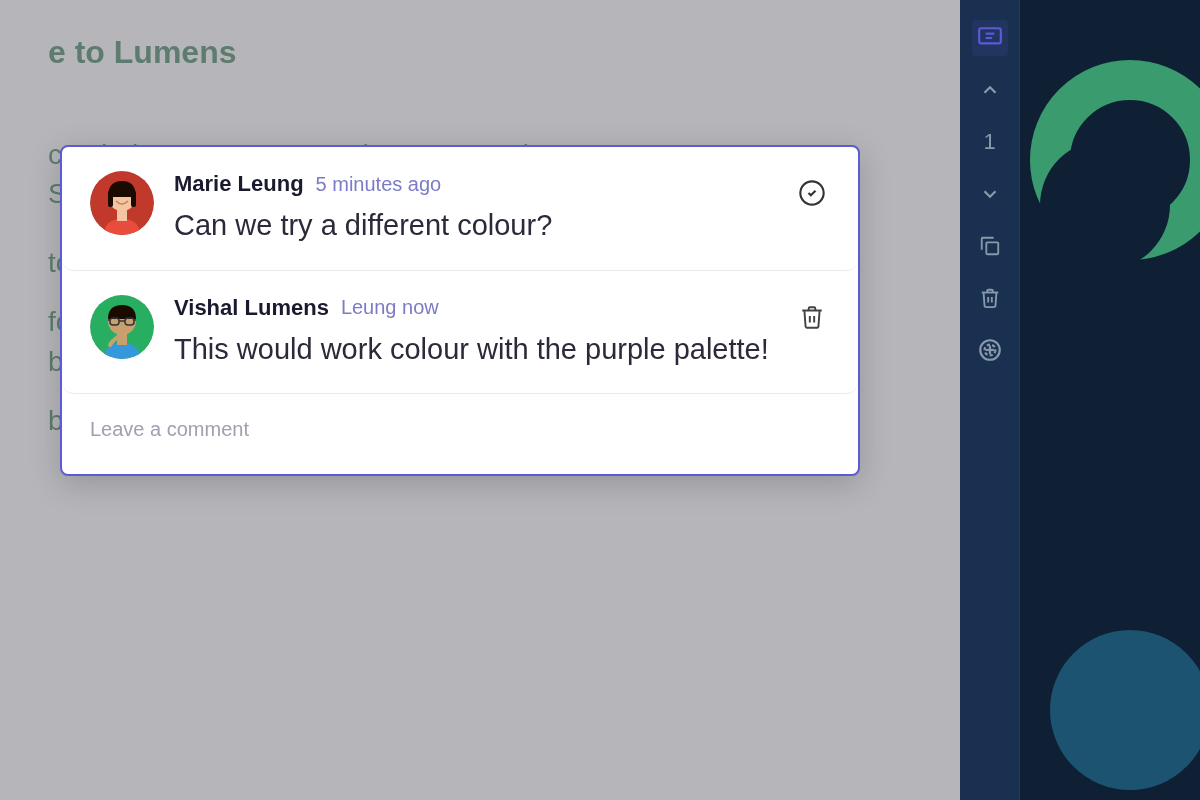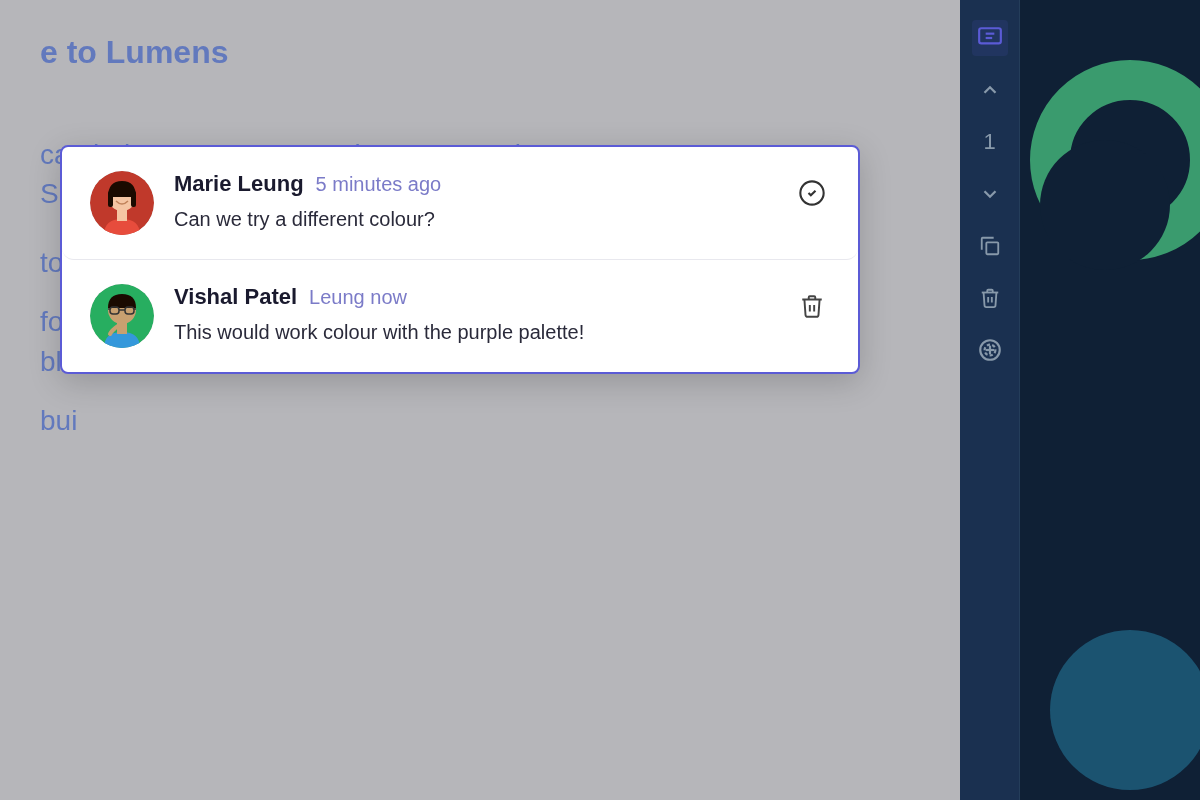--- a/index.html
+++ b/index.html
@@ -16,25 +16,26 @@
     .bg-content {
       position: absolute;
       top: 0; left: 0;
       width: 960px;
       height: 800px;
       background: #d0d0d0;
       padding: 30px 40px;
     }
 
     .bg-text {
-      color: #1d4ed8;
+      color: #14532d;
       font-size: 32px;
       font-weight: 600;
       line-height: 1.4;
       opacity: 0.85;
+      margin-left: 8px;
     }
 
     
     .right-sidebar {
       position: absolute;
       top: 0;
       right: 0;
       width: 240px;
       height: 800px;
       background: #0f2035;
@@ -150,21 +151,21 @@
       color: #1a1a2e;
     }
 
     .comment-time {
       font-size: 20px;
       color: #7b7bc8;
       font-weight: 400;
     }
 
     .comment-text {
-      font-size: 20px;
+      font-size: 29px;
       color: #2a2a3a;
       font-weight: 400;
       line-height: 1.4;
     }
 
     .comment-action {
       position: absolute;
       right: 28px;
       top: 28px;
       color: #555;
@@ -323,29 +324,33 @@
 
         <path d="M14 64 Q14 48 32 48 Q50 48 50 64" fill="#3498db"></path>
 
         <rect x="27" y="38" width="10" height="12" fill="#c8a070"></rect>
 
         <path d="M28 42 Q22 46 20 50" fill="none" stroke="#c8a070" stroke-width="4" stroke-linecap="round"></path>
       </svg>
     </div>
     <div class="comment-body">
       <div class="comment-header">
-        <span class="commenter-name">Vishal Patel</span>
+        <span class="commenter-name">Vishal Lumens</span>
         <span class="comment-time">Leung now</span>
       </div>
       <div class="comment-text">This would work colour with the purple palette!</div>
     </div>
     <div class="comment-action">
       <svg width="26" height="26" viewBox="0 0 24 24" fill="none" stroke="#444" stroke-width="1.8">
         <polyline points="3 6 5 6 21 6"></polyline>
         <path d="M19 6l-1 14a2 2 0 0 1-2 2H8a2 2 0 0 1-2-2L5 6"></path>
         <path d="M10 11v6M14 11v6"></path>
         <path d="M9 6V4a1 1 0 0 1 1-1h4a1 1 0 0 1 1 1v2"></path>
       </svg>
     </div>
   </div>
 
+  <div class="comment-input-area" style="position:relative;">
+    <span class="comment-placeholder">Leave a comment</span>
+    <input type="text" class="comment-input" style="">
+  </div>
 
 </div>
 
 </body></html>

